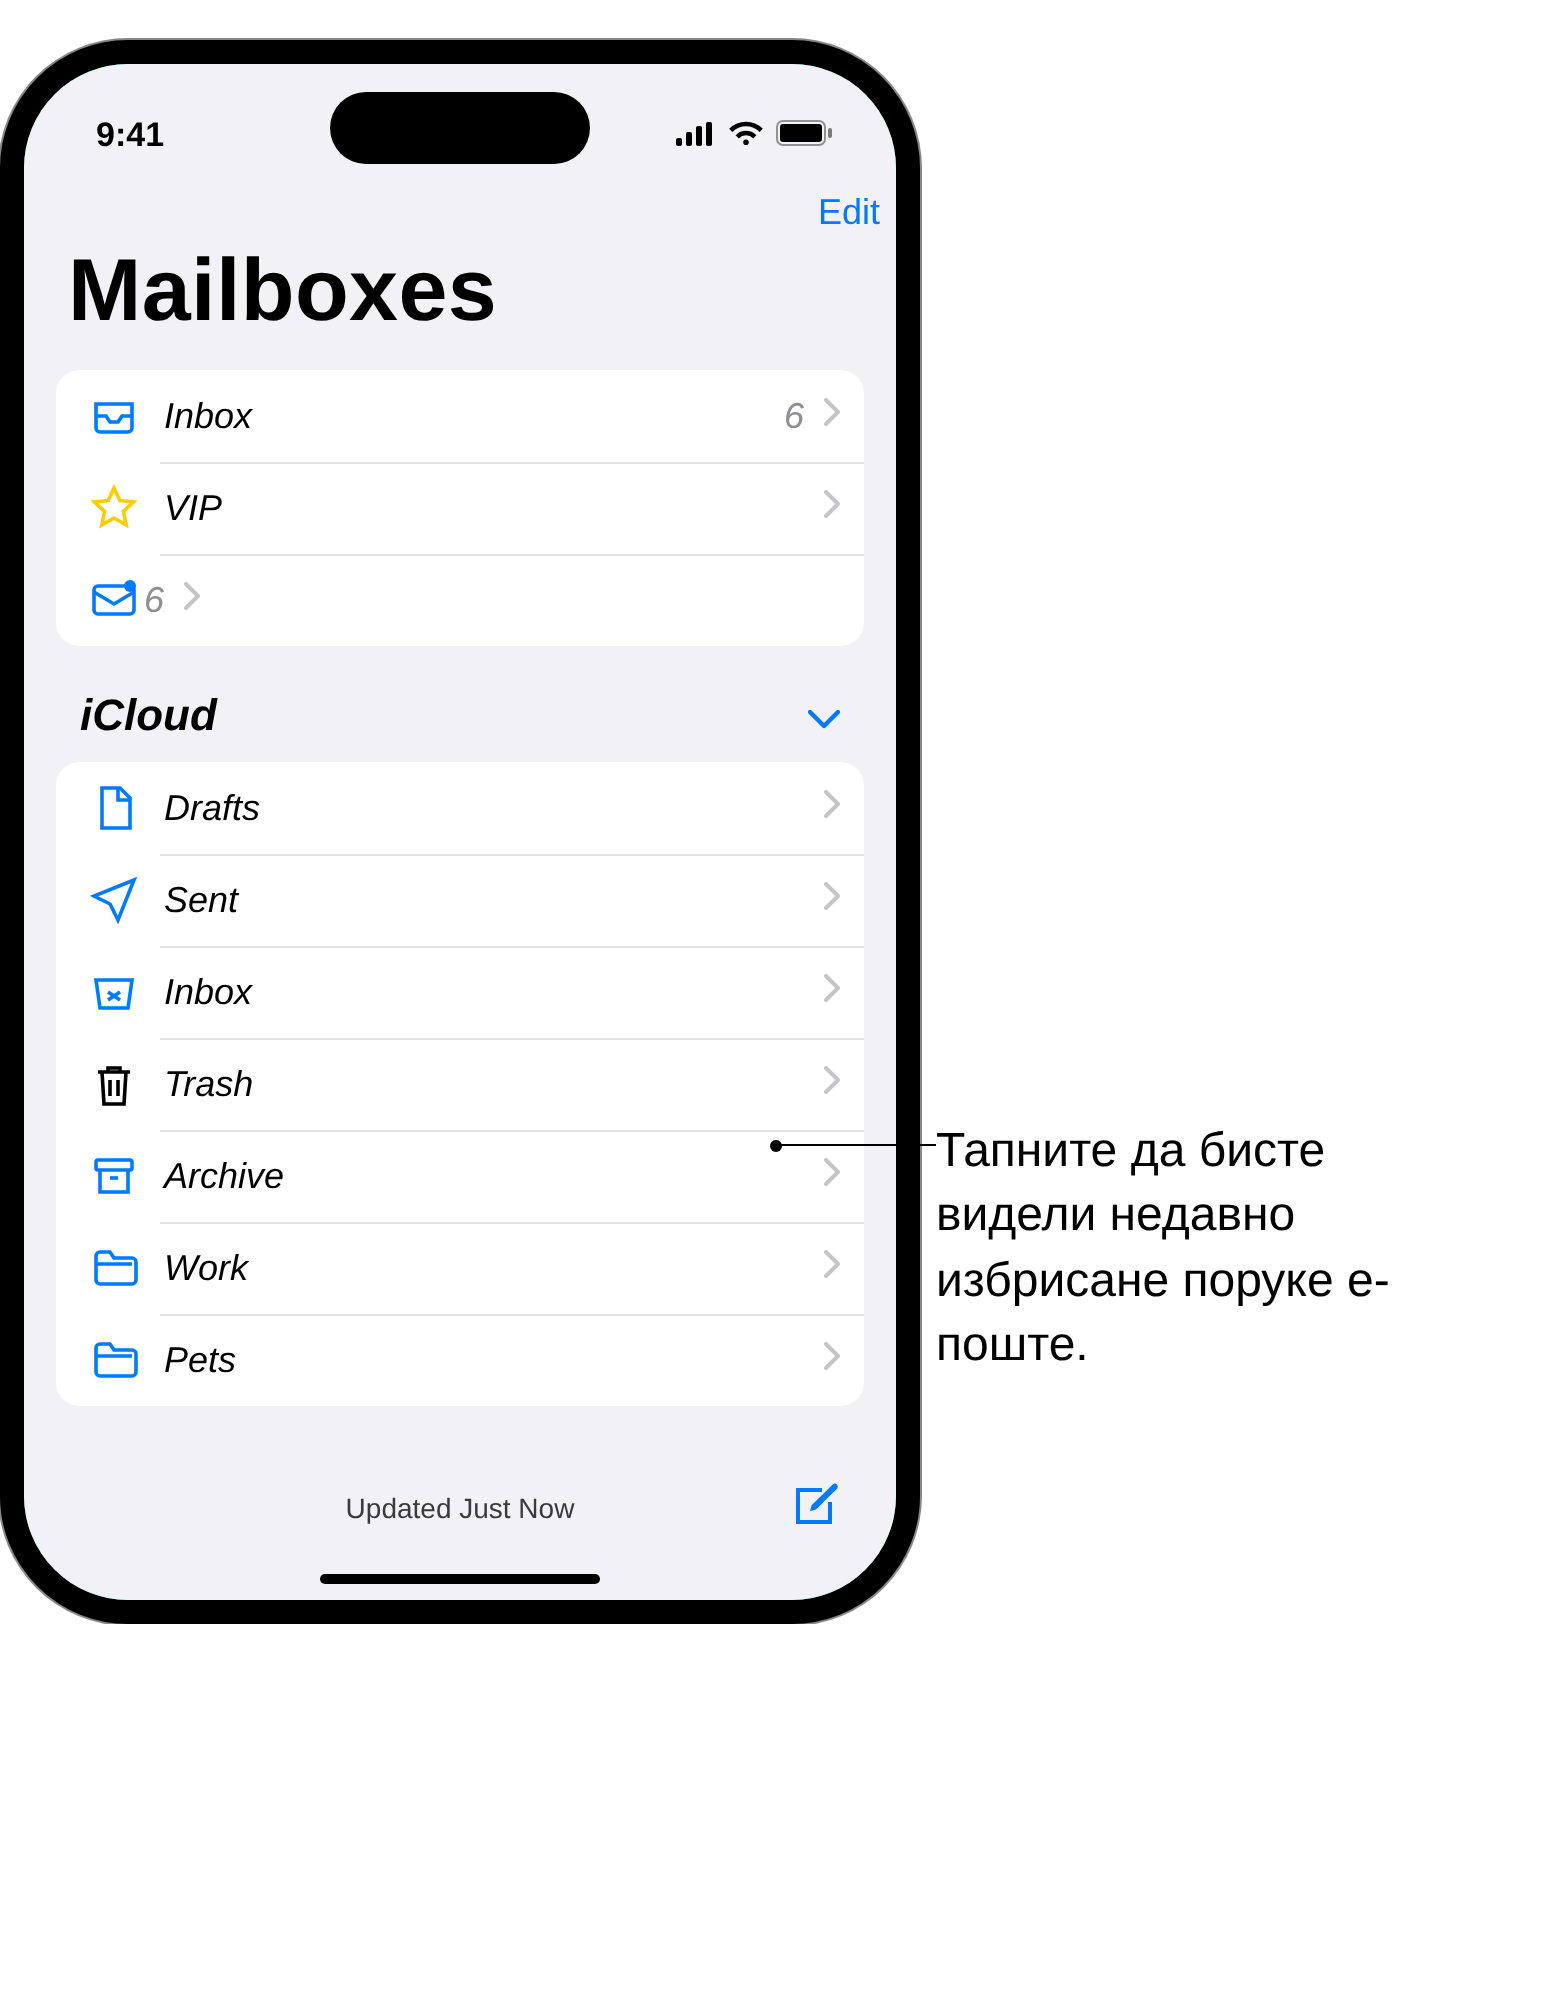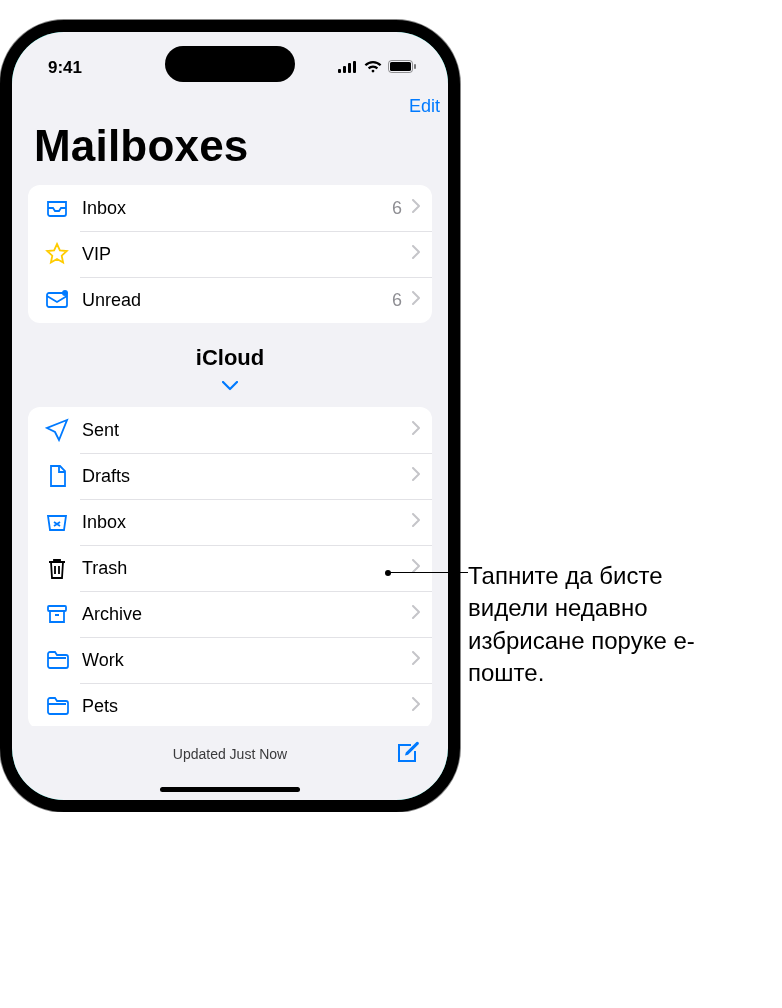--- a/index.html
+++ b/index.html
@@ -120,27 +120,26 @@
       margin-left: 6px;
     }
 
     .section-header {
       display: flex;
       align-items: center;
       justify-content: space-between;
       padding: 22px 28px 6px 28px;
       font-size: 22px;
       font-weight: 600;
-      flex-direction: column;
     }
     .section-header .chevron-down {
       color: #007aff;
     }
 
-    .main-area { flex: 1; overflow: hidden; }
+    .main-area { flex: 1; overflow: hidden; font-style: italic; }
 
     .toolbar {
       height: 74px;
       display: flex;
       align-items: center;
       justify-content: center;
       position: relative;
       padding-bottom: 18px;
     }
     .toolbar-status {
@@ -271,57 +270,56 @@
               </svg></span>
           </div>
           <div class="row">
             <span class="row-icon">
               <svg viewBox="0 0 24 24" fill="none" stroke="#007aff" stroke-width="1.8">
                 <rect x="2" y="5" width="20" height="14" rx="2"></rect>
                 <path d="M2 8l10 6 10-6"></path>
                 <circle cx="20" cy="5" r="3" fill="#007aff" stroke="none"></circle>
               </svg>
             </span>
-            <span class="row-label">Unread</span>
             <span class="row-count">6</span>
             <span class="chevron"><svg width="8" height="14" viewBox="0 0 8 14">
                 <path d="M1 1l6 6-6 6" fill="none" stroke="#c5c5c9" stroke-width="2" stroke-linecap="round" stroke-linejoin="round"></path>
               </svg></span>
           </div>
         </div>
 
       <div class="section-header">
         <span>iCloud</span>
         <span class="chevron-down">
           <svg width="16" height="10" viewBox="0 0 16 10">
               <path d="M1 1l7 7 7-7" fill="none" stroke="#007aff" stroke-width="2.2" stroke-linecap="round" stroke-linejoin="round"></path>
             </svg>
         </span>
       </div>
 
       <div class="list-group" id="icloud-list">
           <div class="row">
             <span class="row-icon">
               <svg viewBox="0 0 24 24" fill="none" stroke="#007aff" stroke-width="1.8">
-                <path d="M22 2L2 10l8 4 4 8 8-20z"></path>
-              </svg>
-            </span>
-            <span class="row-label">Sent</span>
-            <span class="chevron"><svg width="8" height="14" viewBox="0 0 8 14">
-                <path d="M1 1l6 6-6 6" fill="none" stroke="#c5c5c9" stroke-width="2" stroke-linecap="round" stroke-linejoin="round"></path>
-              </svg></span>
-          </div>
-          <div class="row">
-            <span class="row-icon">
-              <svg viewBox="0 0 24 24" fill="none" stroke="#007aff" stroke-width="1.8">
                 <path d="M6 2h9l5 5v15H6V2z"></path>
                 <path d="M14 2v6h6"></path>
               </svg>
             </span>
             <span class="row-label">Drafts</span>
+            <span class="chevron"><svg width="8" height="14" viewBox="0 0 8 14">
+                <path d="M1 1l6 6-6 6" fill="none" stroke="#c5c5c9" stroke-width="2" stroke-linecap="round" stroke-linejoin="round"></path>
+              </svg></span>
+          </div>
+          <div class="row">
+            <span class="row-icon">
+              <svg viewBox="0 0 24 24" fill="none" stroke="#007aff" stroke-width="1.8">
+                <path d="M22 2L2 10l8 4 4 8 8-20z"></path>
+              </svg>
+            </span>
+            <span class="row-label">Sent</span>
             <span class="chevron"><svg width="8" height="14" viewBox="0 0 8 14">
                 <path d="M1 1l6 6-6 6" fill="none" stroke="#c5c5c9" stroke-width="2" stroke-linecap="round" stroke-linejoin="round"></path>
               </svg></span>
           </div>
           <div class="row">
             <span class="row-icon">
               <svg viewBox="0 0 24 24" fill="none" stroke="#007aff" stroke-width="1.8">
                 <path d="M3 6h18l-2 14H5L3 6z"></path>
                 <path d="M9 12l6 4M15 12l-6 4"></path>
               </svg>

